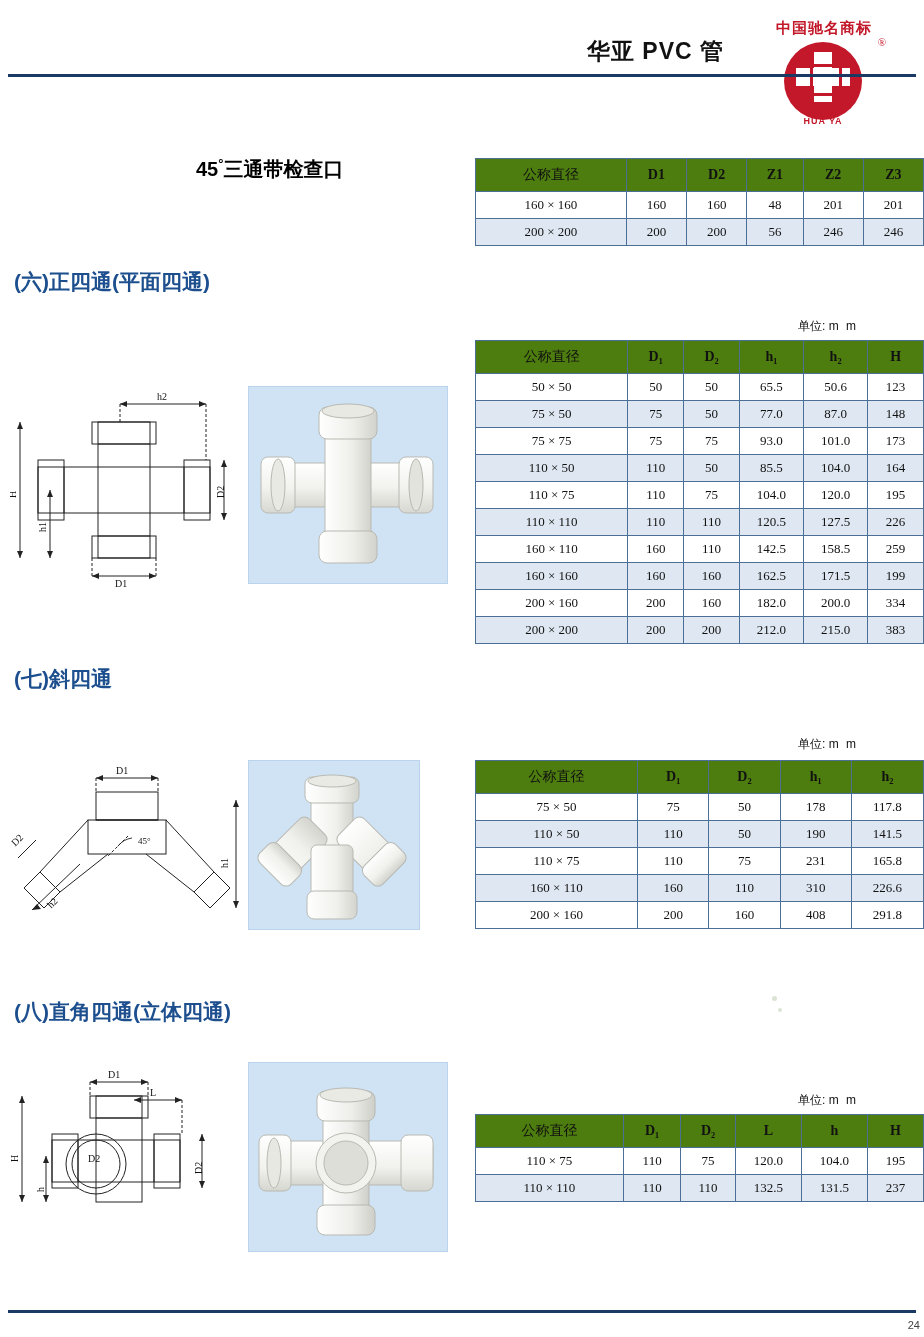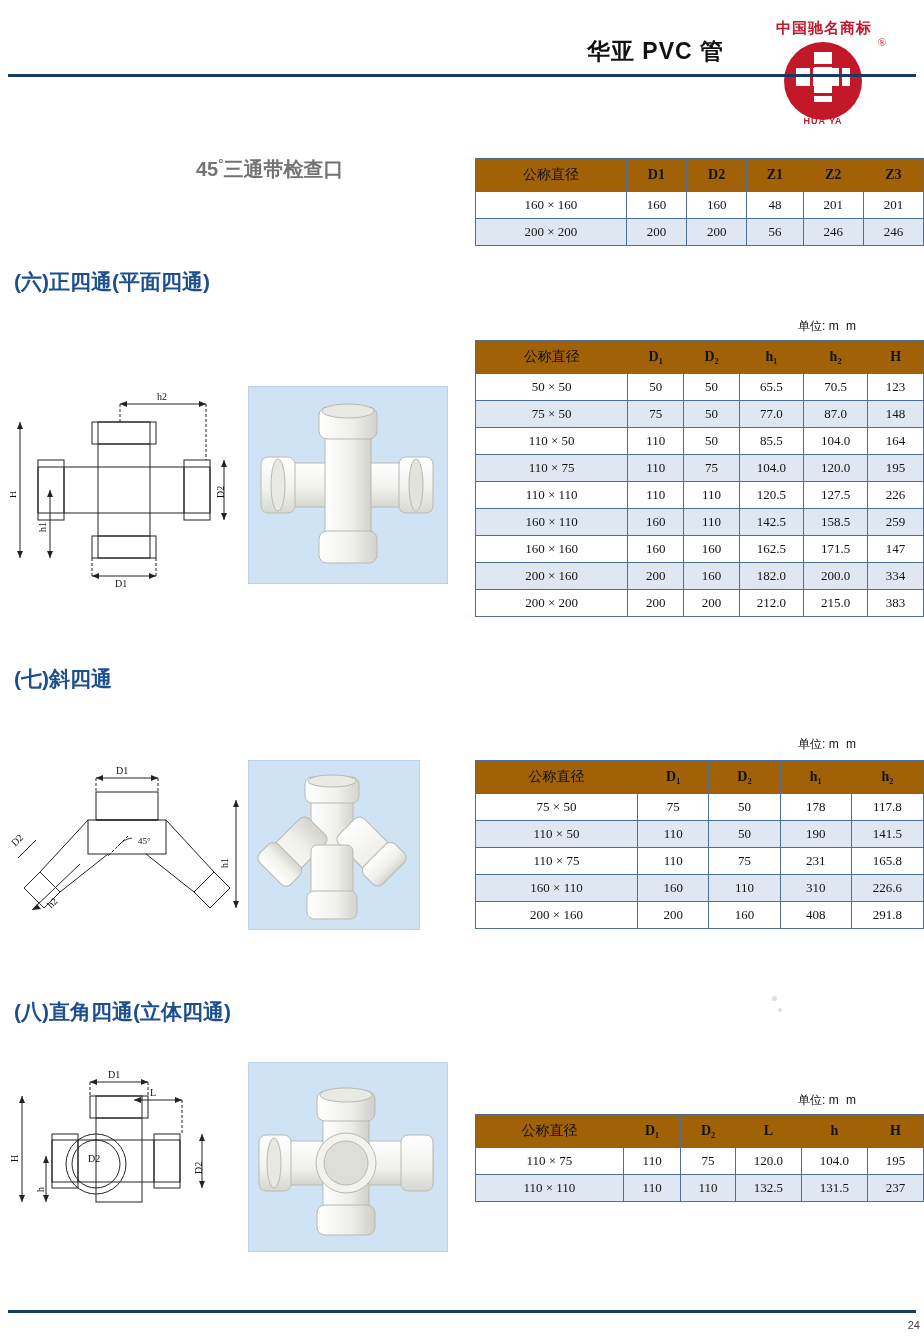--- a/index.html
+++ b/index.html
@@ -114,21 +114,21 @@
     font-weight: bold;
     color: #1d4f8f;
     font-family: "Liberation Sans", sans-serif;
     white-space: nowrap;
   }
   .top-title {
     position: absolute;
     left: 196px; top: 156px;
     font-size: 20px;
     font-weight: bold;
-    color: #737373;
+    color: #000000;
     font-family: "Liberation Sans", sans-serif;
     white-space: nowrap;
   }
   .top-title sup {
     font-size: 13px;
   }
 
   
   table.spec {
     position: absolute;
@@ -137,21 +137,21 @@
     font-size: 13px;
     font-family: "Liberation Serif", serif;
   }
   table.spec th, table.spec td {
     border: 1px solid #4b6f96;
     text-align: center;
     color: #111;
     white-space: nowrap;
   }
   table.spec thead th {
-    background: #a16207;
+    background: #4d7c0f;
     font-weight: bold;
     padding: 7px 6px;
     font-size: 14px;
   }
   table.spec tbody td {
     padding: 5px 6px;
   }
   table.spec tbody tr:nth-child(even) td {
     background: #dfe8f2;
   }
@@ -362,32 +362,40 @@
       <th style="width:56px;">h₂</th>
       <th style="width:48px;">H</th>
     </tr>
   </thead>
   <tbody>
       <tr>
         <td class="first">50 × 50</td>
         <td>50</td>
         <td>50</td>
         <td>65.5</td>
-        <td>70.5</td>
+        <td>50.6</td>
         <td>123</td>
       </tr>
       <tr>
         <td class="first">75 × 50</td>
         <td>75</td>
         <td>50</td>
         <td>77.0</td>
         <td>87.0</td>
         <td>148</td>
       </tr>
       <tr>
+        <td class="first">75 × 75</td>
+        <td>75</td>
+        <td>75</td>
+        <td>93.0</td>
+        <td>101.0</td>
+        <td>173</td>
+      </tr>
+      <tr>
         <td class="first">110 × 50</td>
         <td>110</td>
         <td>50</td>
         <td>85.5</td>
         <td>104.0</td>
         <td>164</td>
       </tr>
       <tr>
         <td class="first">110 × 75</td>
         <td>110</td>
@@ -411,21 +419,21 @@
         <td>142.5</td>
         <td>158.5</td>
         <td>259</td>
       </tr>
       <tr>
         <td class="first">160 × 160</td>
         <td>160</td>
         <td>160</td>
         <td>162.5</td>
         <td>171.5</td>
-        <td>147</td>
+        <td>199</td>
       </tr>
       <tr>
         <td class="first">200 × 160</td>
         <td>200</td>
         <td>160</td>
         <td>182.0</td>
         <td>200.0</td>
         <td>334</td>
       </tr>
       <tr>

